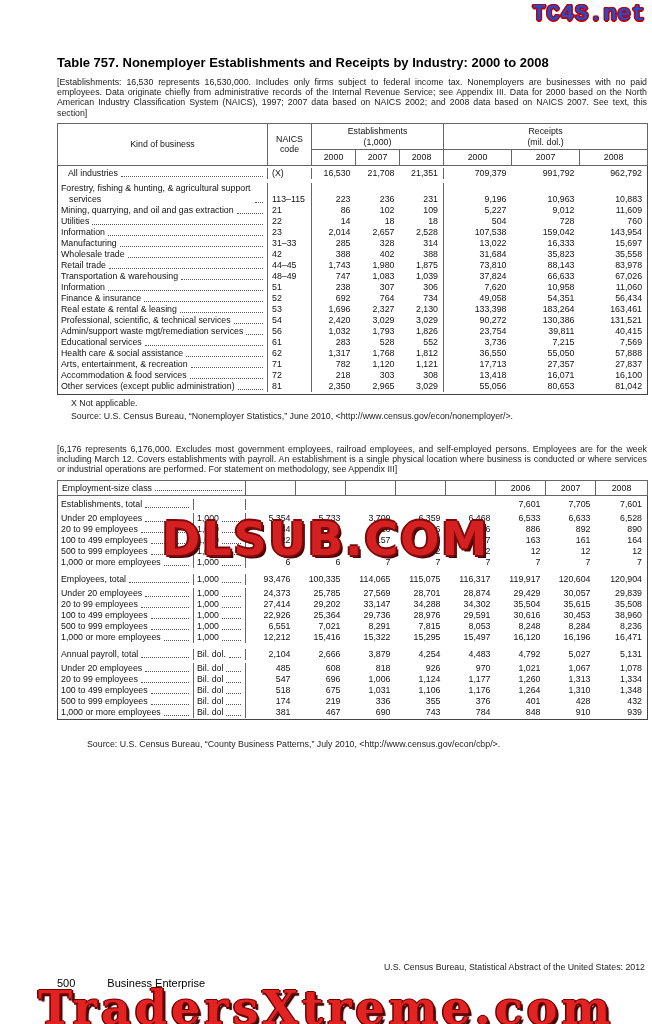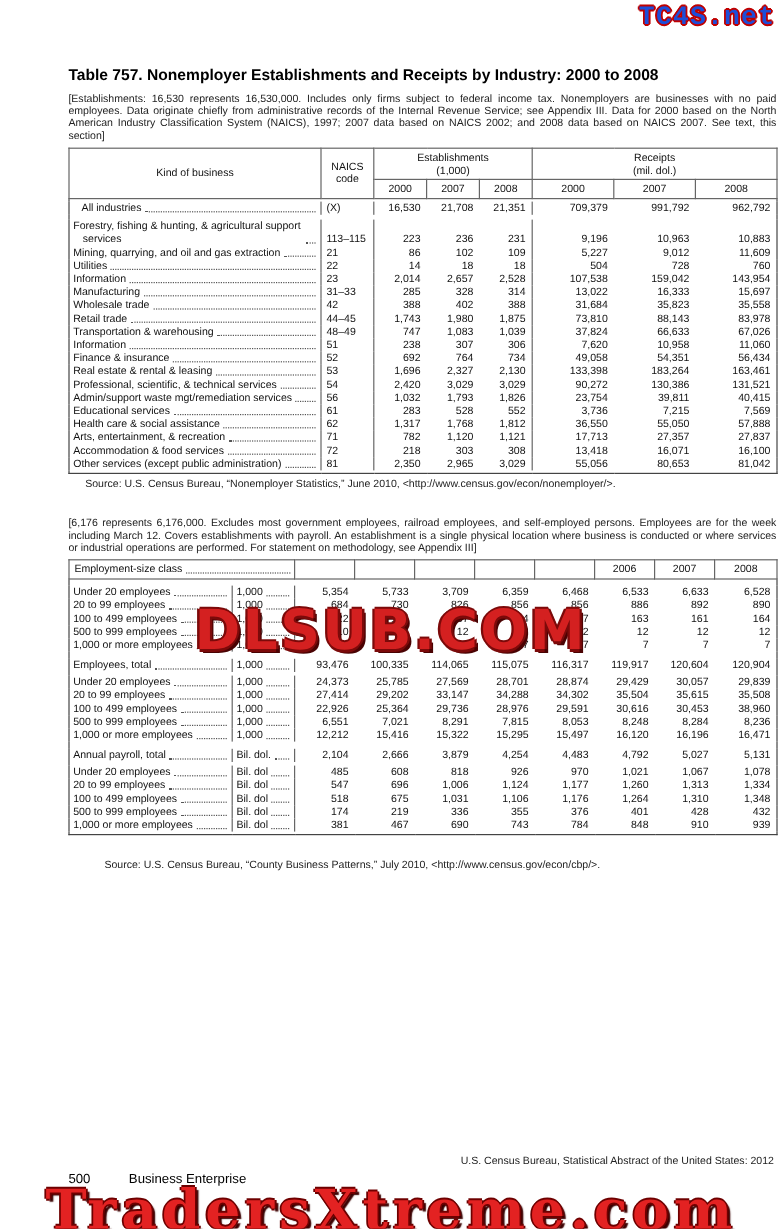--- a/index.html
+++ b/index.html
@@ -388,20 +388,21 @@
               <td class="num">55,056</td>
               <td class="num">80,653</td>
               <td class="num">81,042</td>
             </tr>
             <tr>
               <td colspan="8" style="height: 2px; padding: 0px;"></td>
             </tr>
           </tbody>
       </table>
 
+      <p class="fnote">X Not applicable.</p>
       <p class="fnote src">Source: U.S. Census Bureau, “Nonemployer Statistics,” June 2010, &lt;http://www.census.gov/econ/nonemployer/&gt;.</p>
     </section>
 
     <section class="tbl-section sec-758">
       <p class="tbl-note">[6,176 represents 6,176,000. Excludes most government employees, railroad employees, and self-employed persons. Employees are for the week including March 12. Covers establishments with payroll. An establishment is a single physical location where business is conducted or where services or industrial operations are performed. For statement on methodology, see Appendix III]</p>
 
       <table class="t758">
         <colgroup>
           <col style="width:136px">
             <col style="width:52px">
@@ -429,20 +430,37 @@
             <th></th>
             <th>2006</th>
             <th>2007</th>
             <th>2008</th>
           </tr>
         </thead>
         <tbody id="t758-body">
             <tr>
               <td colspan="10" style="height: 3px; padding: 0px;"></td>
             </tr>
+            <tr class="b">
+              <td class="stub">
+                <div class="lw">
+                  <span class="lt">Establishments, total</span>
+                  <span class="ld"></span>
+                </div>
+              </td>
+              <td class="unit"></td>
+              <td class="num"></td>
+              <td class="num"></td>
+              <td class="num"></td>
+              <td class="num"></td>
+              <td class="num"></td>
+              <td class="num">7,601</td>
+              <td class="num">7,705</td>
+              <td class="num">7,601</td>
+            </tr>
             <tr>
               <td colspan="10" style="height: 3px; padding: 0px;"></td>
             </tr>
             <tr>
               <td class="stub">
                 <div class="lw">
                   <span class="lt">Under 20 employees</span>
                   <span class="ld"></span>
                 </div>
               </td>

